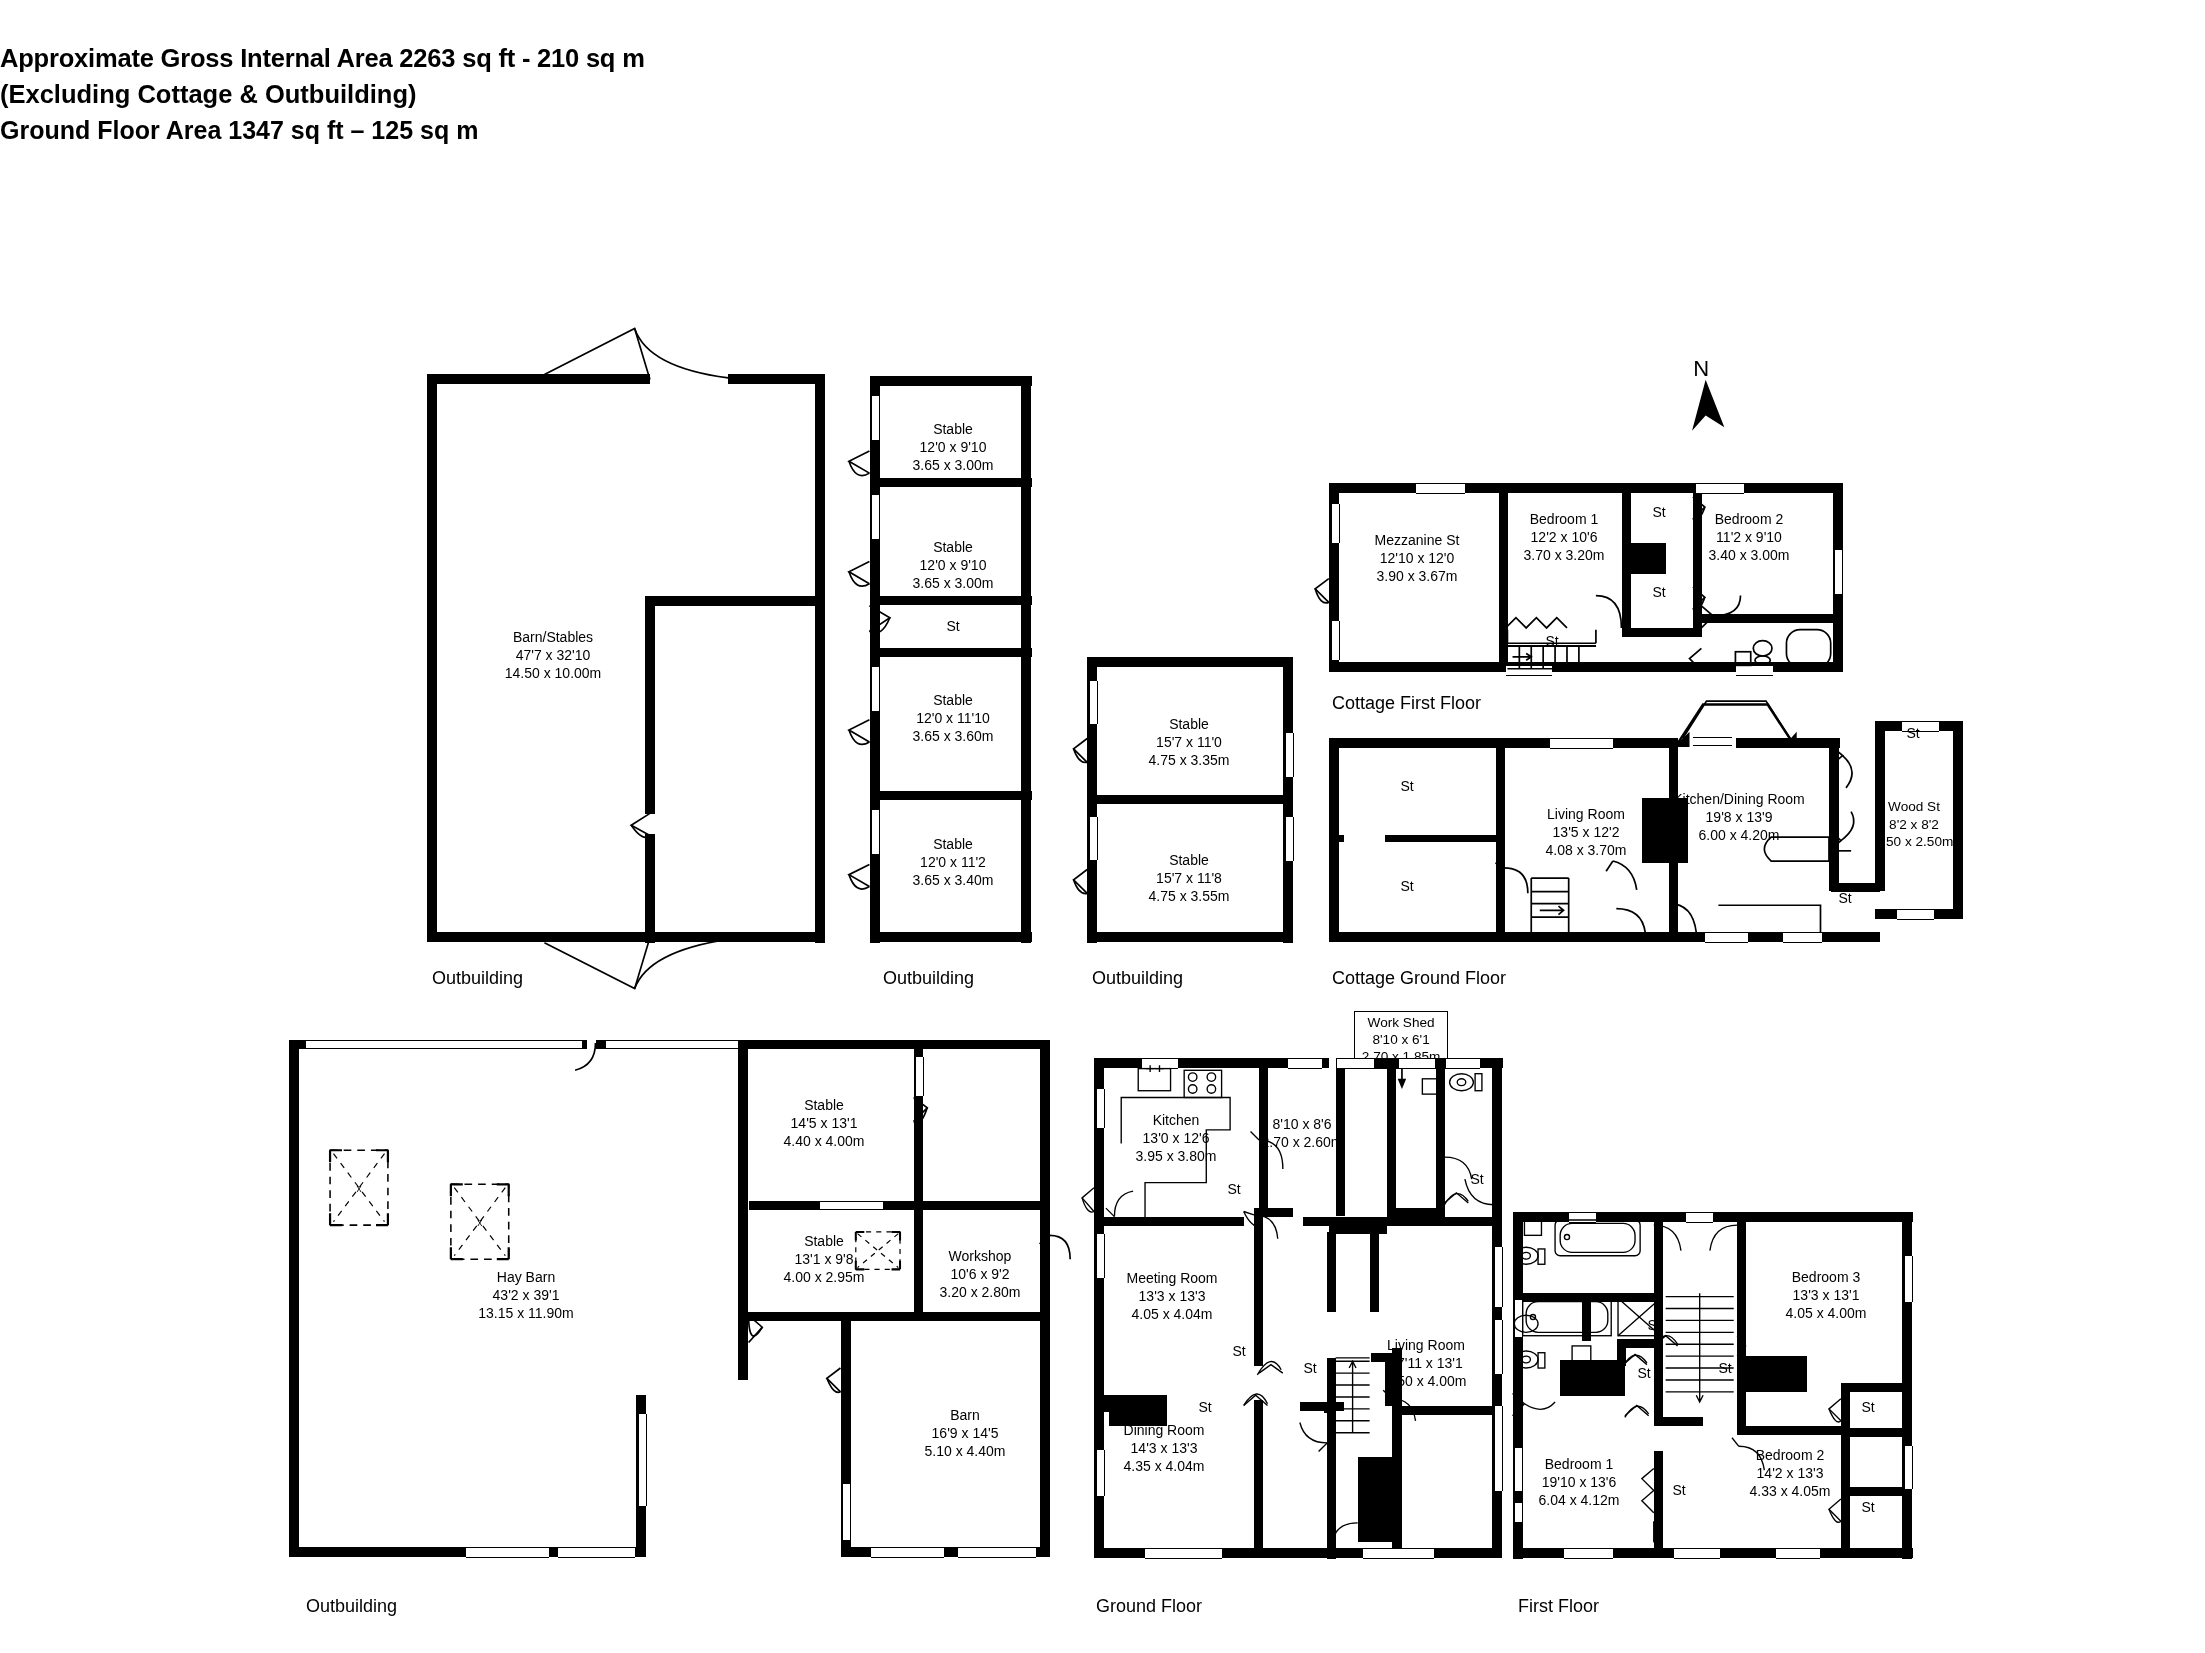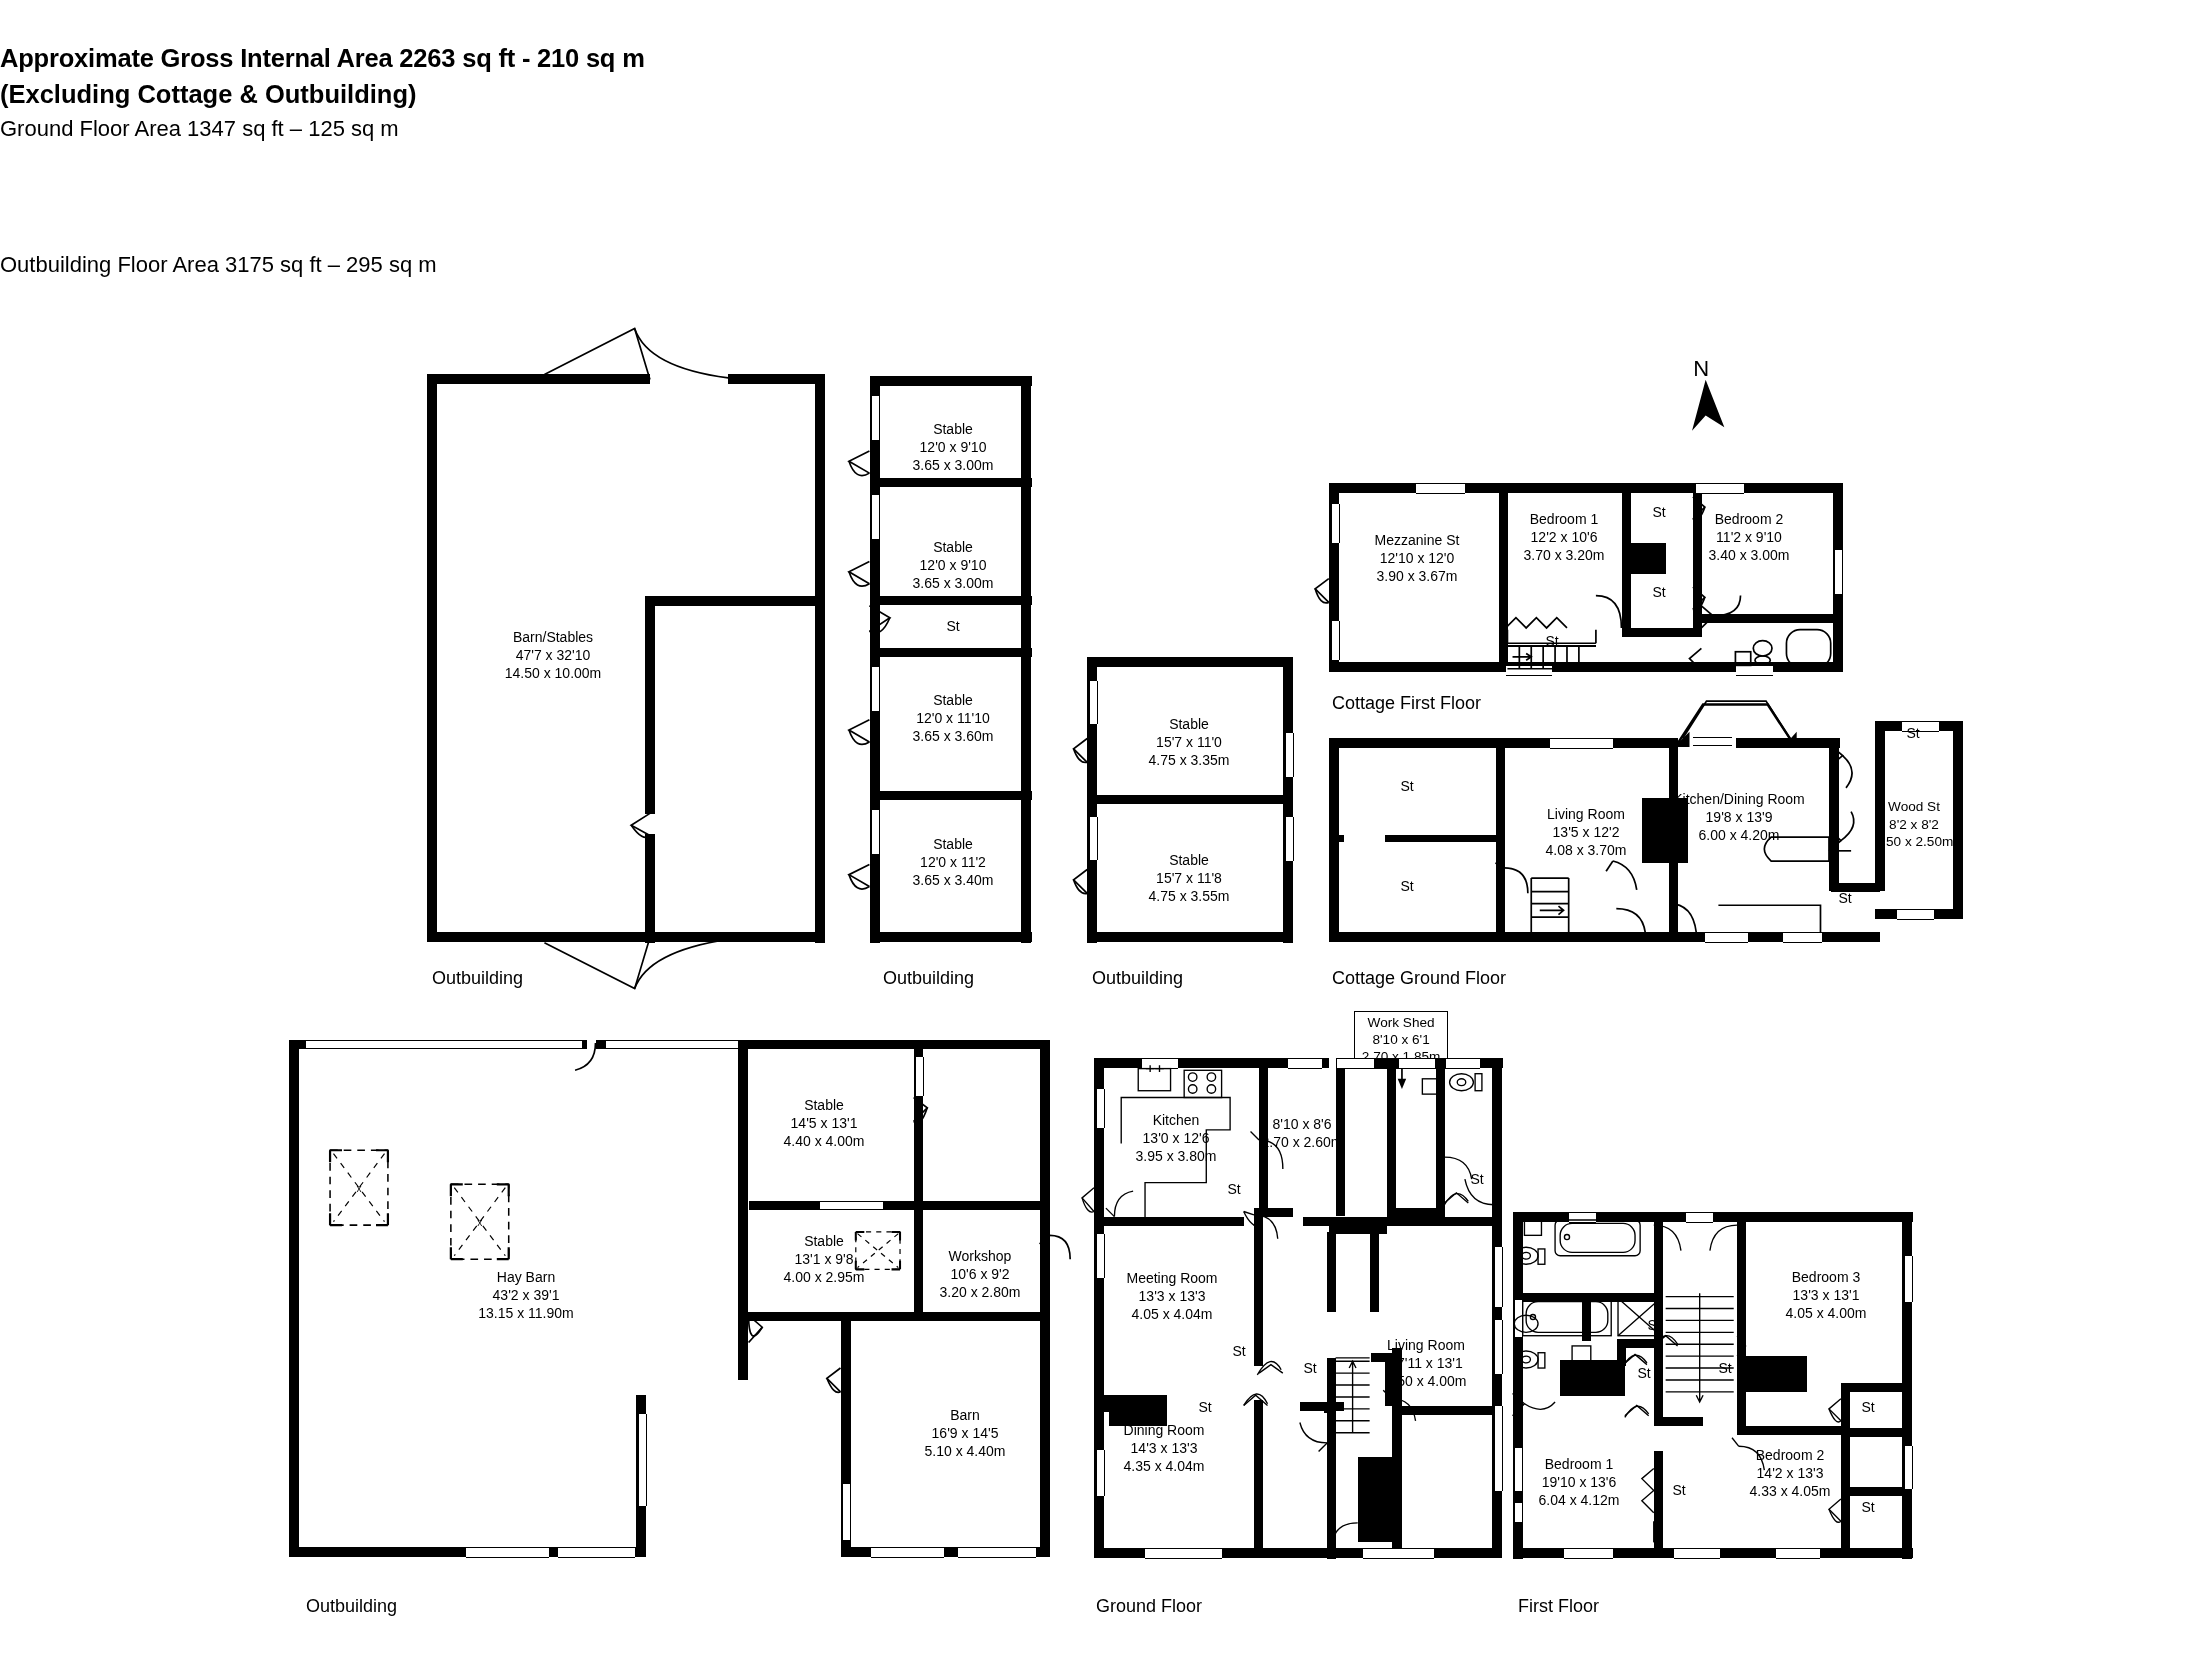--- a/index.html
+++ b/index.html
@@ -5,21 +5,21 @@
   html,body{margin:0;padding:0;background:#fff;}
   body{width:2205px;height:1654px;position:relative;overflow:hidden;
        font-family:"Liberation Sans","DejaVu Sans",sans-serif;color:#000;}
 
   #root{position:absolute;left:0;top:0;width:2205px;height:1654px;}
 
   
   .hdr{position:absolute;left:0;right:0;}
   .hdr .l1{font-size:25.5px;font-weight:bold;letter-spacing:-0.2px;}
   .hdr .l2{font-size:25.5px;font-weight:bold;}
-  .hdr .l3{font-size:22px;font-weight:normal;}
+  .hdr .l3{font-size:25px;font-weight:bold;}
 
   
   .plabel{position:absolute;font-size:18px;white-space:nowrap;}
 
   
   .rm{position:absolute;text-align:center;line-height:1.30;
       font-size:14px;white-space:nowrap;transform:translateX(-50%);}
   .rm .n{display:block;}
   .rm .d{display:block;}
   .rm.small{font-size:13.6px;}
@@ -49,21 +49,20 @@
            text-align:center;font-size:13.6px;line-height:1.28;padding:1.7px 5.1px;}
 </style>
 </head>
 <body>
 
 <div id="root">
 
   <div class="hdr" style="top:44px"><span class="l1">Approximate Gross Internal Area 2263 sq ft - 210 sq m</span></div>
   <div class="hdr" style="top:80px"><span class="l2">(Excluding Cottage &amp; Outbuilding)</span></div>
   <div class="hdr" style="top:116px"><span class="l3">Ground Floor Area 1347 sq ft – 125 sq m</span></div>
-  <div class="hdr" style="top:252px"><span class="l3">Outbuilding Floor Area 3175 sq ft – 295 sq m</span></div>
 
   <div class="north" style="left:1695px;top:381px">
     <span class="nl">N</span>
     <svg width="60" height="68" style="position:absolute;left:-10.2px;top:-3.4px" viewBox="0 0 70 80">
       <polygon points="24,2 46,58 24,44 8,62" fill="#000"></polygon>
     </svg>
   </div>
 
   <div>
 

